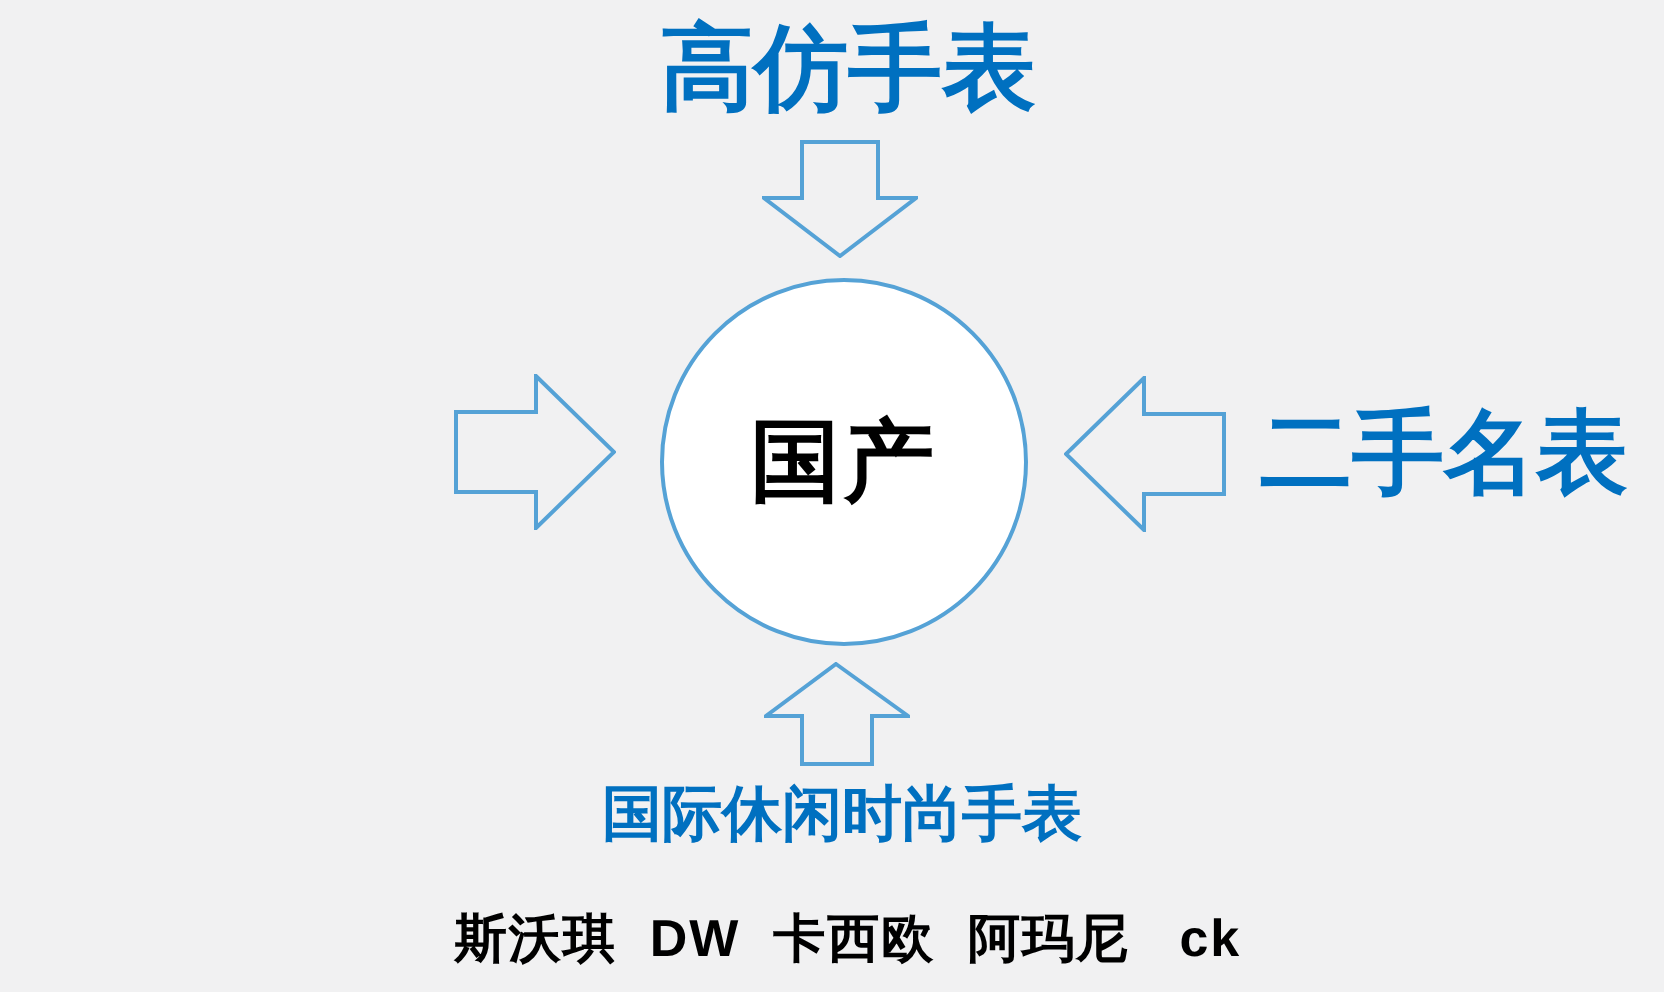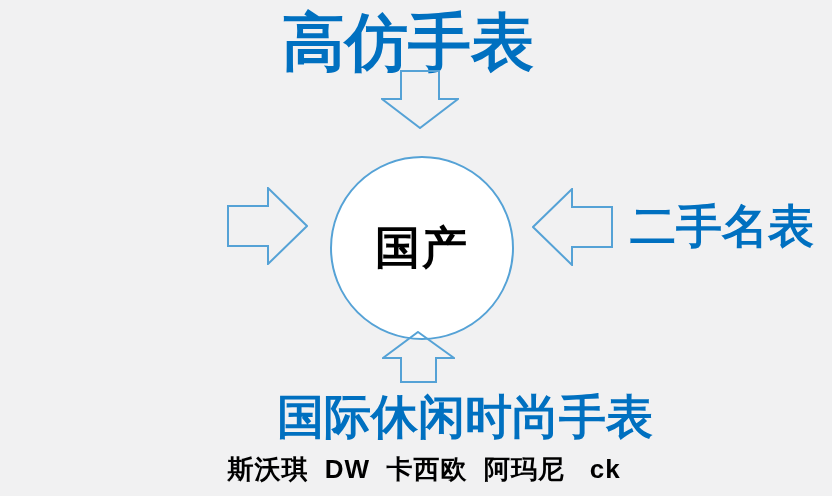--- a/index.html
+++ b/index.html
@@ -26,21 +26,21 @@
     font-weight: bold;
     font-size: 46px;
     line-height: 1.1;
     white-space: nowrap;
   }
   .centered { transform: translateX(-50%); }
   .arrow { position: absolute; color: var(--outline-blue); }
   .arrow svg { display: block; width: 100%; height: 100%; }
   .center-circle {
     position: absolute;
-    left: 330px; top: 156px;
+    left: 330px; top: 139px;
     width: 184px; height: 184px;
     background: var(--circle-fill);
     border: 2px solid var(--outline-blue);
     border-radius: 50%;
     display: flex;
     flex-direction: column;
     align-items: center;
     justify-content: center;
   }
   .center-circle .line {
@@ -54,24 +54,24 @@
   .footnote {
     position: absolute;
     left: 424px; top: 452px;
     transform: translateX(-50%);
     color: var(--text-black);
     font-weight: bold;
     font-size: 26px;
     white-space: pre;
     letter-spacing: 1px;
   }
-  .lbl-top    { left: 408px; top: 8px;   font-size: 63px; }
+  .lbl-top    { left: 424px; top: 8px;   font-size: 47px; }
   .lbl-left   { left: 13px;  top: 201px; }
   .lbl-right  { left: 630px; top: 201px; }
-  .lbl-bottom { left: 421px; top: 391px; font-size: 47px; margin-left: 44px; }
+  .lbl-bottom { left: 421px; top: 391px; font-size: 30px; }
   .arrow-top    { left: 381px; top: 70px;  width: 78px; height: 59px; }
   .arrow-left   { left: 227px; top: 187px; width: 81px; height: 78px; }
   .arrow-right  { left: 532px; top: 188px; width: 81px; height: 78px; }
   .arrow-bottom { left: 382px; top: 331px; width: 73px; height: 52px; }
 </style>
 </head>
 <body>
 
 <div class="slide">
 

